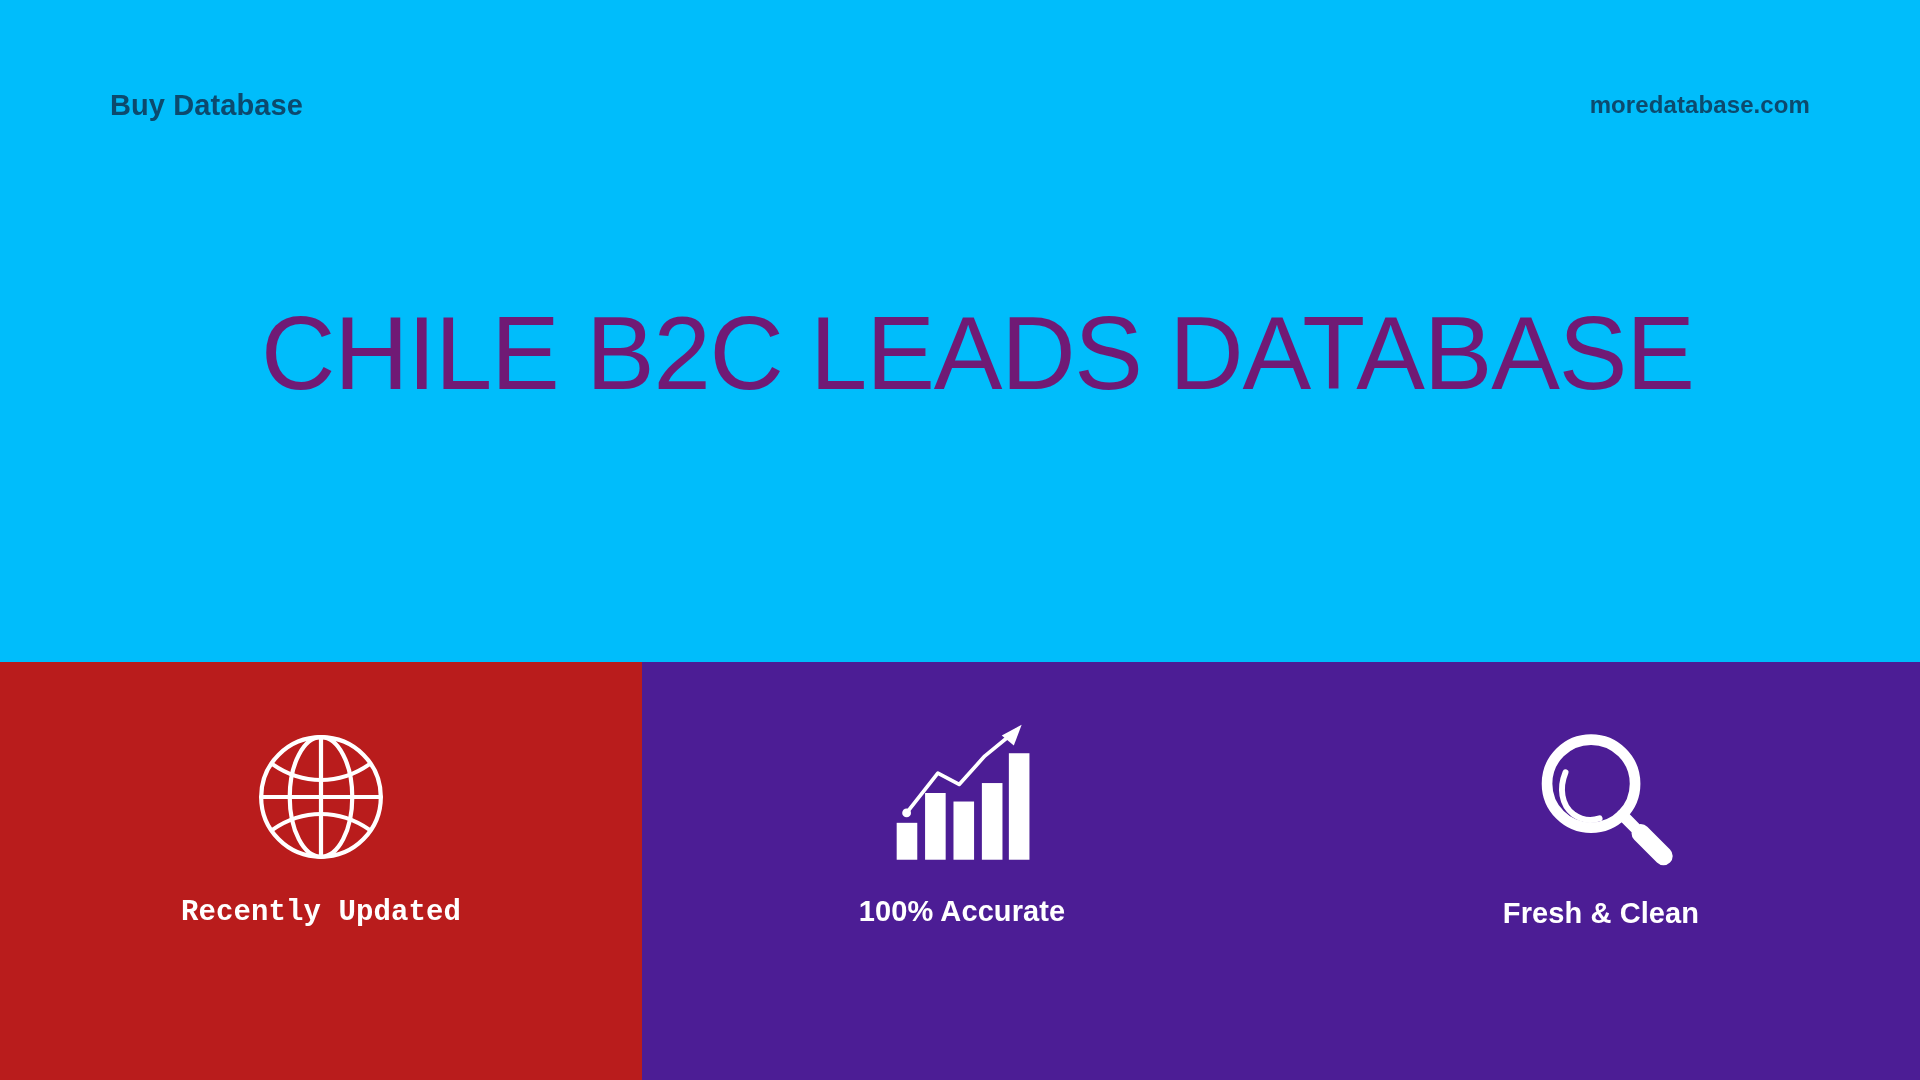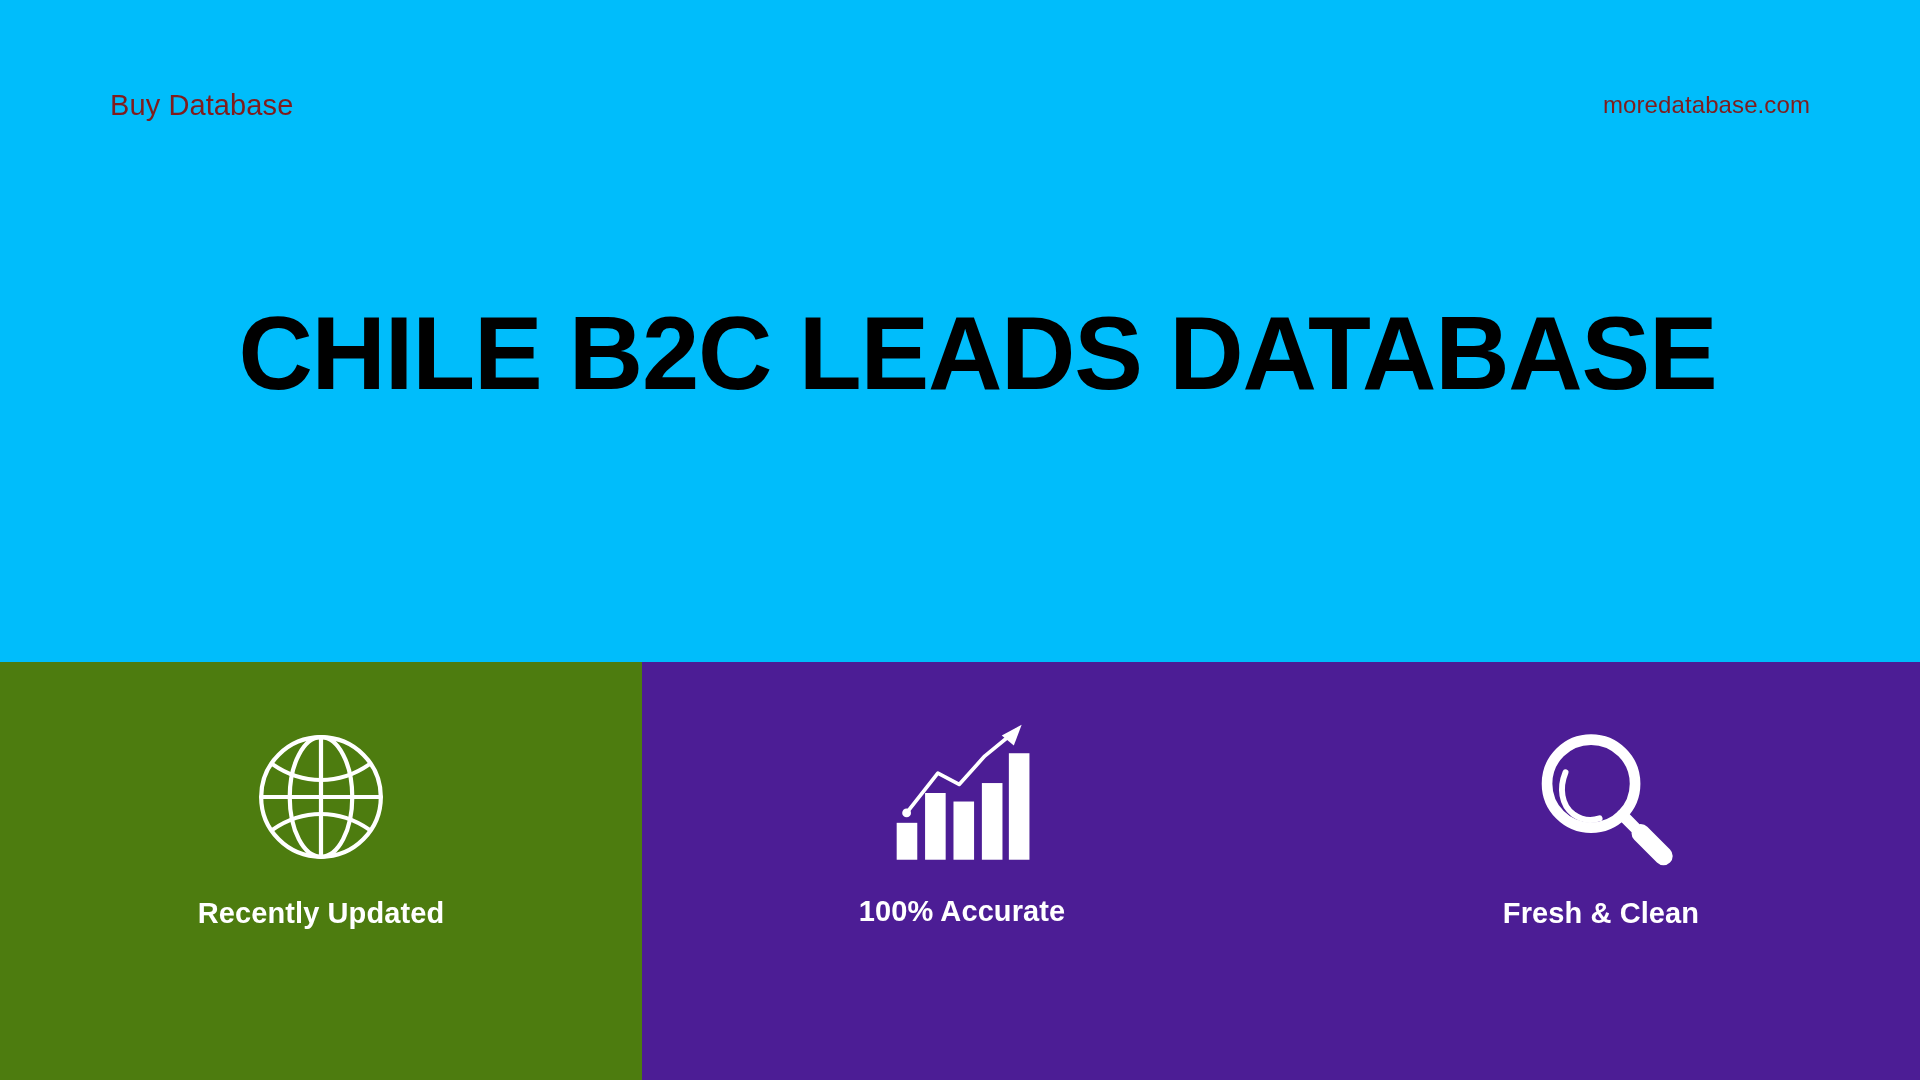--- a/index.html
+++ b/index.html
@@ -41,46 +41,46 @@
     width: 100%;
     height: 210px;
     display: flex;
     align-items: center;
     justify-content: space-between;
     padding: 0 110px 0 110px;
   }
 
   .brand-label,
   .site-label {
-    color: #7f1d1d;
+    color: #0c4a6e;
     font-size: 29px;
-    font-weight: normal;
+    font-weight: bold;
     letter-spacing: 0.1px;
     line-height: 1;
     white-space: nowrap;
   }
 
   .site-label {
     font-size: 24px;
     text-align: center;
   }
 
   .hero-title-wrap {
     position: absolute;
     top: 300px;
     left: 0;
     width: 100%;
     text-align: center;
     padding: 0 60px;
   }
 
   .hero-title {
-    color: #000000;
+    color: #701a75;
     font-size: 103px;
-    font-weight: bold;
+    font-weight: normal;
     letter-spacing: -1.2px;
     line-height: 1.05;
     white-space: nowrap;
     display: inline-block;
     margin-left: 35px;
   }
 
   
   .features {
     display: flex;
@@ -91,21 +91,21 @@
 
   .feature {
     display: flex;
     flex-direction: column;
     align-items: center;
     justify-content: flex-start;
     padding-top: 60px;
     position: relative;
   }
 
-  .feature-1 { flex: 0 0 642px;  background: #4d7c0f; }
+  .feature-1 { flex: 0 0 642px;  background: #b91c1c; font-family: Liberation Mono, monospace; }
   .feature-2 { flex: 0 0 640px;  background: #4c1d95; }
   .feature-3 { flex: 1 1 auto;   background: #4c1d95; }
 
   .feature-icon {
     width: 150px;
     height: 150px;
     display: flex;
     align-items: center;
     justify-content: center;
   }

